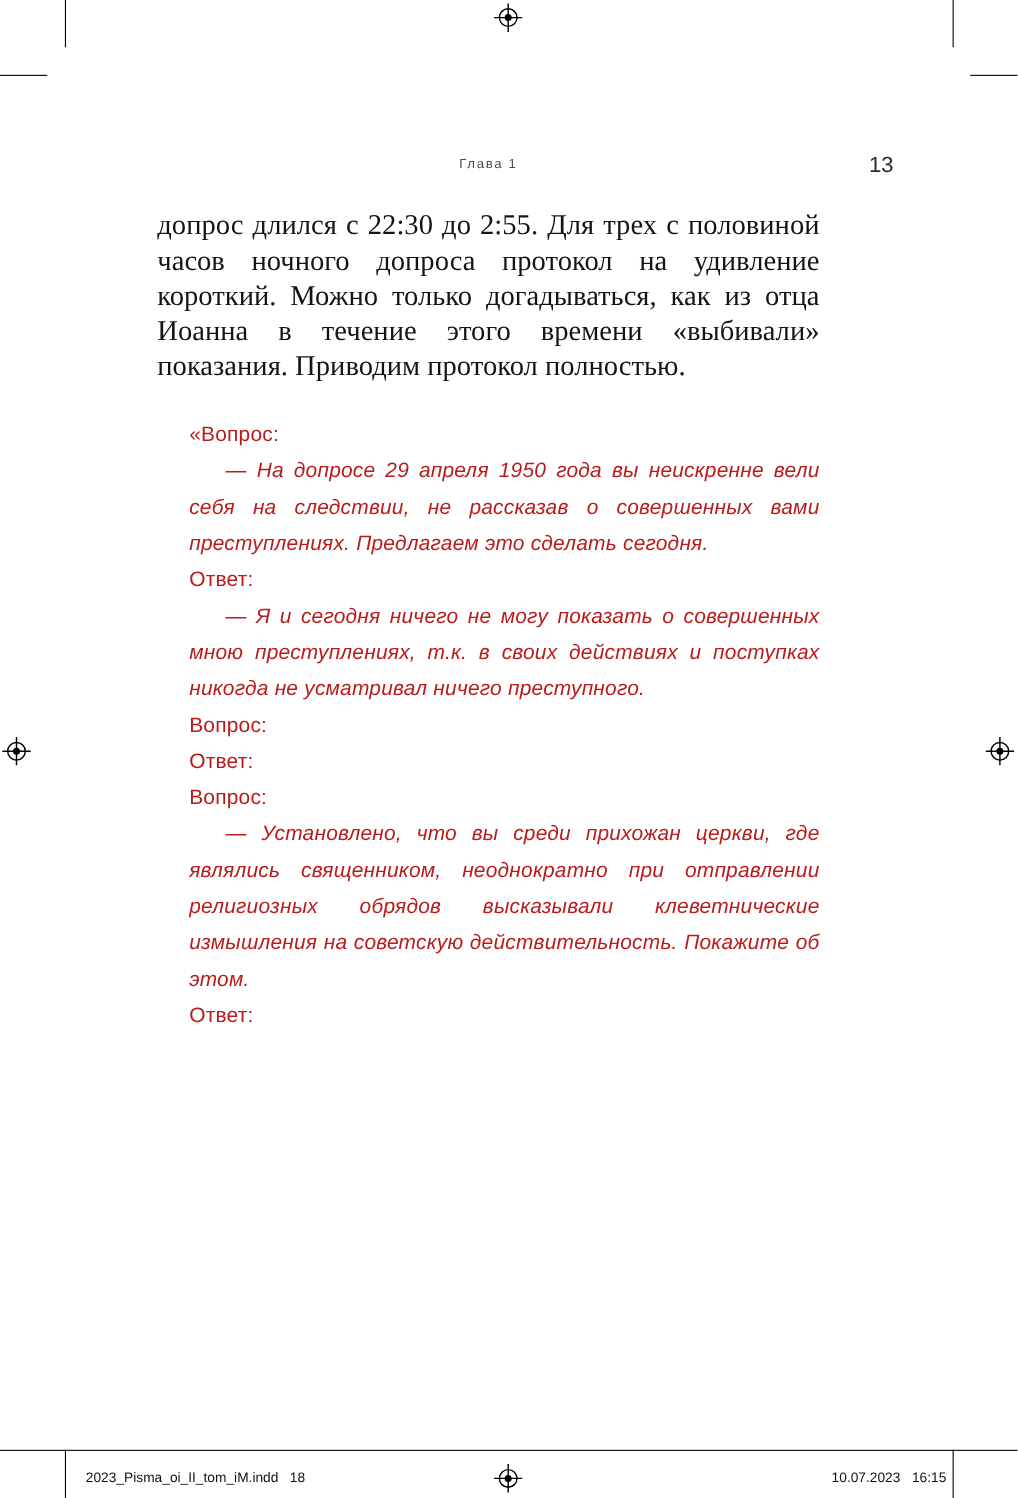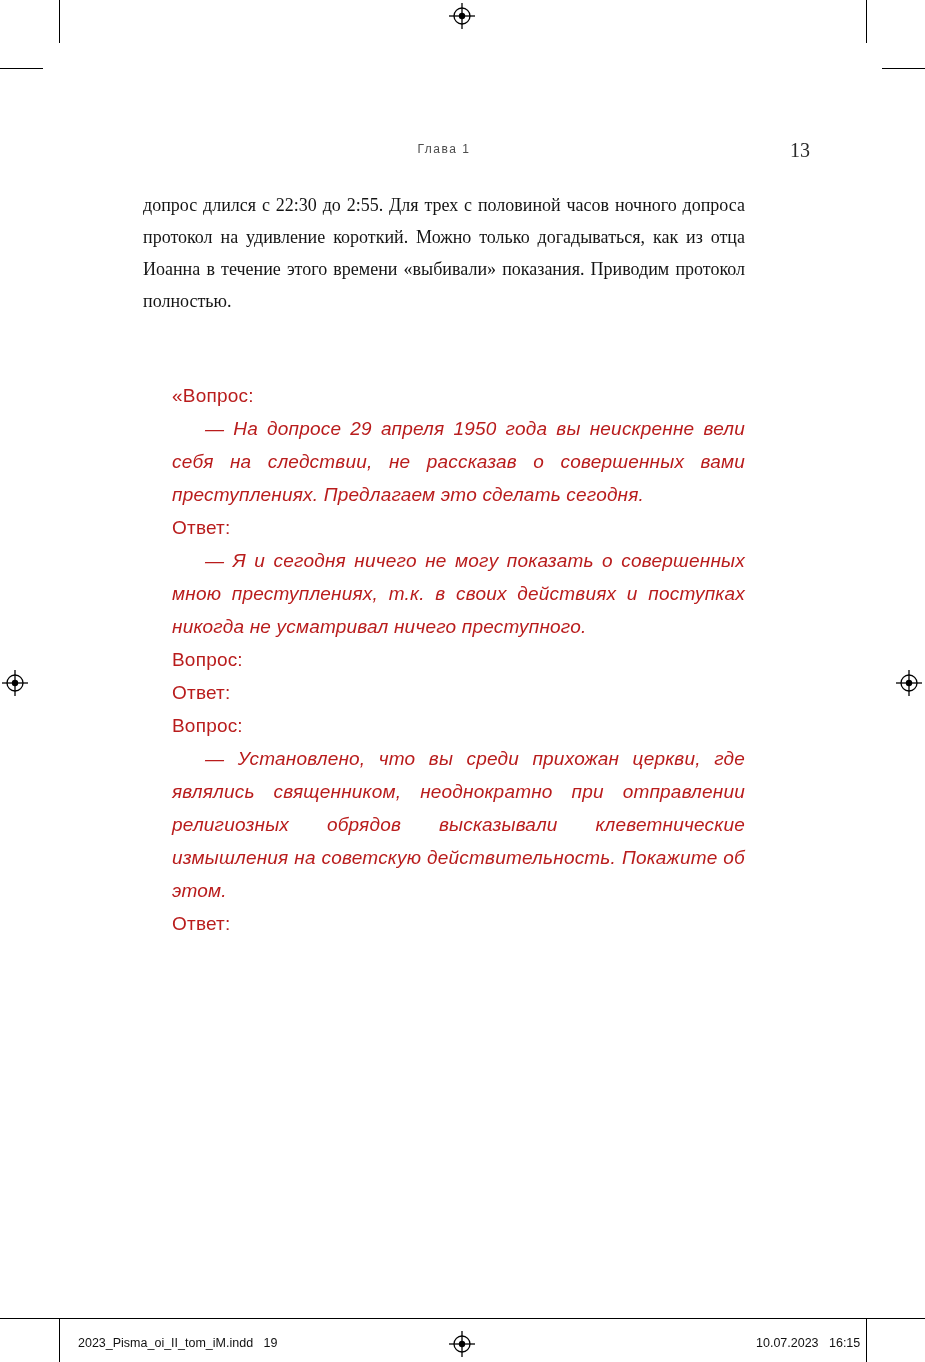--- a/index.html
+++ b/index.html
@@ -57,34 +57,34 @@
     text-align: center;
     font-family: "Liberation Sans", sans-serif;
     font-size: 12px;
     letter-spacing: 1.5px;
     color: #4c4c4c;
   }
   .folio {
     position: absolute;
     top: 139px;
     left: 790px;
-    font-family: Liberation Serif, serif;
+    font-family: Liberation Sans, sans-serif;
     font-size: 20px;
     color: #2a2a2a;
   }
 
   
   .intro {
     position: absolute;
     top: 189px;
     left: 143px;
     width: 602px;
     margin: 0;
     font-family: "Liberation Serif", "DejaVu Serif", serif;
-    font-size: 18px;
+    font-size: 26px;
     line-height: 32px;
     text-align: justify;
     color: #141414;
     hyphens: auto;
   }
 
   
   .protocol {
     position: absolute;
     top: 379px;
@@ -169,16 +169,16 @@
       <p class="q-label">Ответ:</p>
       <p class="q-speech">— Я и сегодня ничего не могу показать о совершенных мною преступлениях, т.к. в своих действиях и поступках никогда не усматривал ничего преступного.</p>
       <p class="q-label">Вопрос:</p>
       <p class="q-label">Ответ:</p>
       <p class="q-label">Вопрос:</p>
       <p class="q-speech">— Установлено, что вы среди прихожан церкви, где являлись священником, неоднократно при отправлении религиозных обрядов высказывали клеветнические измышления на советскую действительность. Покажите об этом.</p>
       <p class="q-label">Ответ:</p>
     </div>
 
   <div class="slug-line"></div>
-  <div class="slug-left">2023_Pisma_oi_II_tom_iM.indd   19</div>
+  <div class="slug-left">2023_Pisma_oi_II_tom_iM.indd   18</div>
   <div class="slug-right">10.07.2023   16:15</div>
 
 </div>
 
 </body></html>

